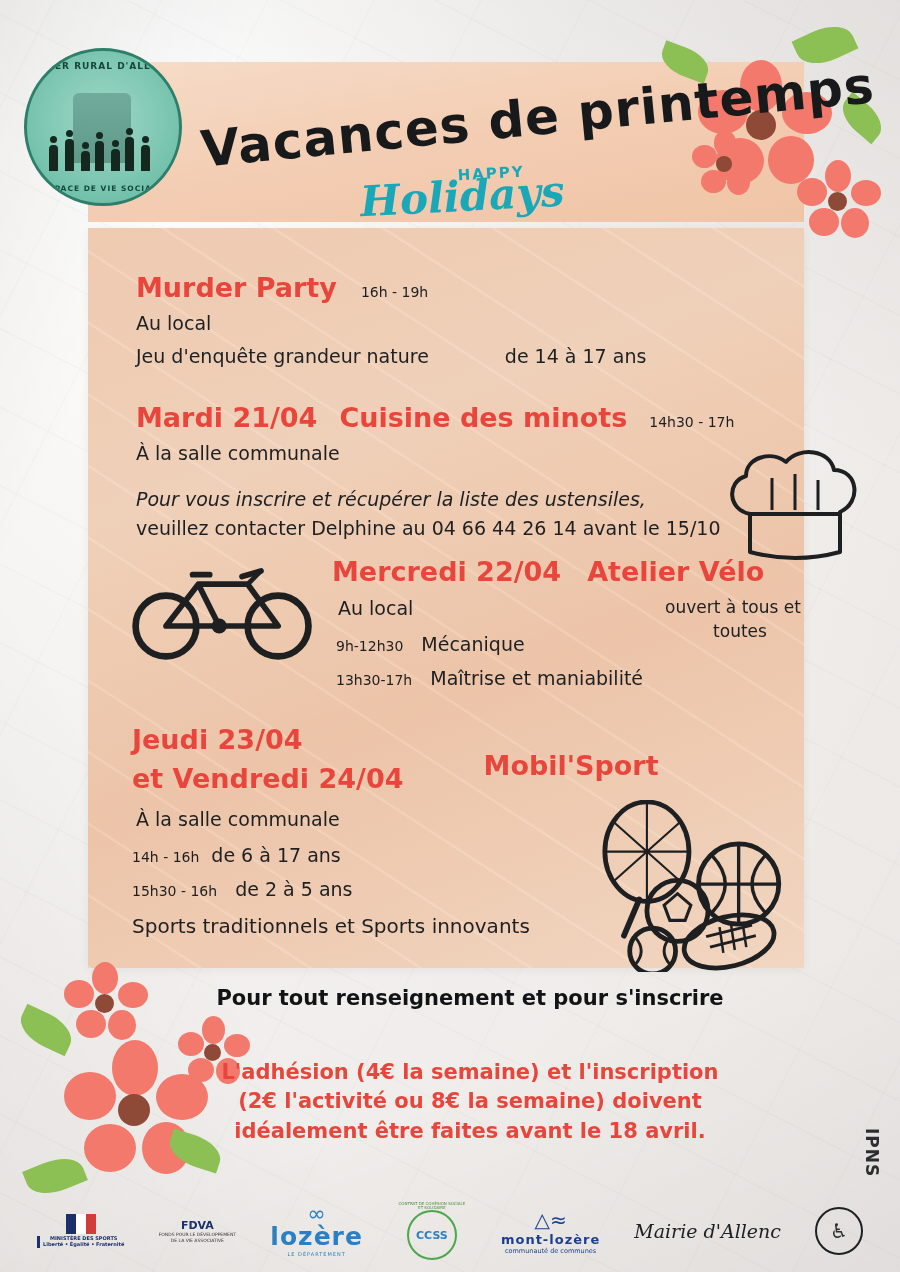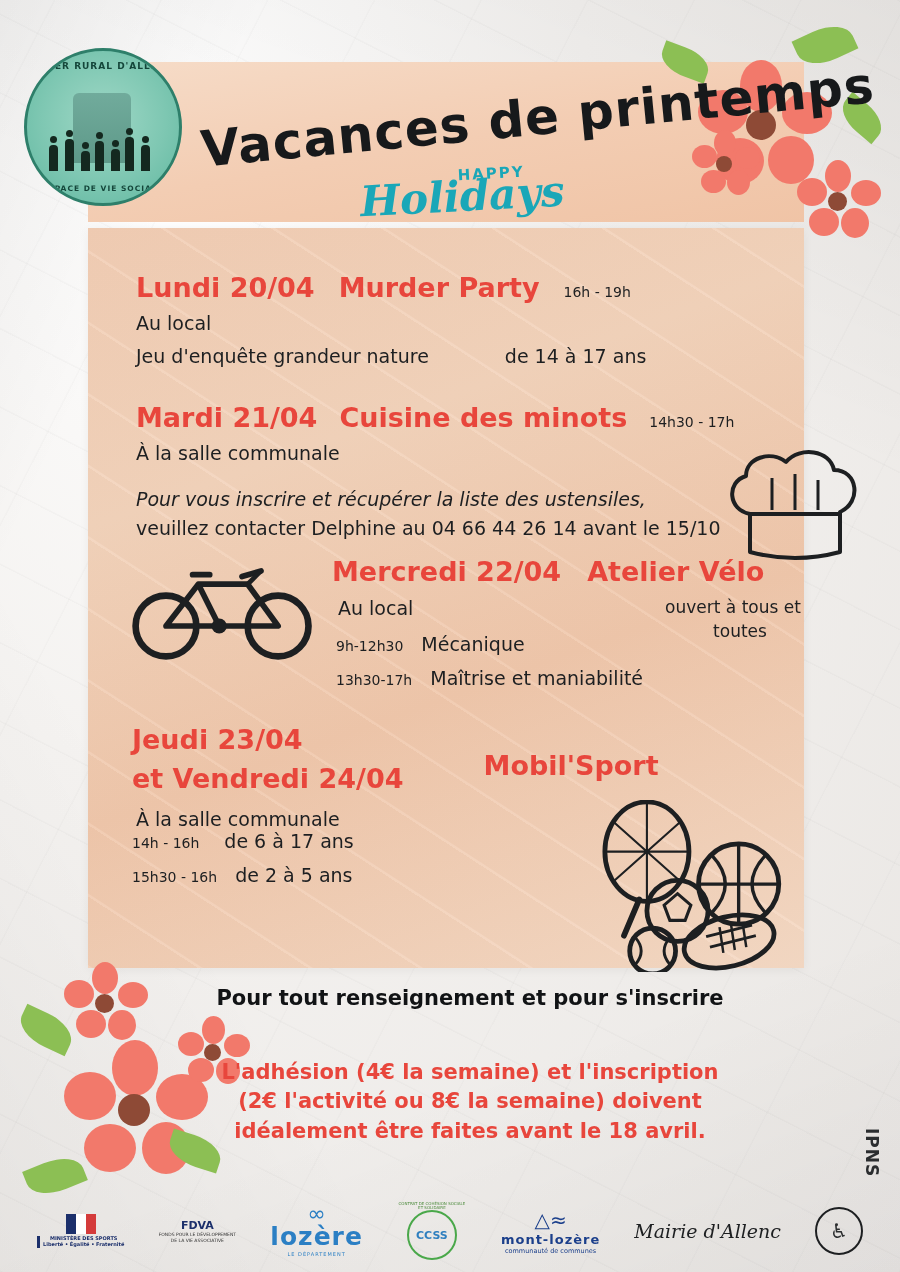--- a/index.html
+++ b/index.html
@@ -444,21 +444,20 @@
   </div>
 
   <div class="title">Vacances de printemps</div>
   <div class="holidays-wrap">
     <div class="happy-label">HAPPY</div>
     <div class="holidays-label">Holidays</div>
   </div>
 
   <div class="entry" style="left:136px; top:272px;">
     <div style="display:flex; align-items:baseline; gap:24px;">
-      <span class="day">Lundi 20/04</span>
       <span class="activity">Murder Party</span>
       <span class="time">16h - 19h</span>
     </div>
     <div class="line" style="margin-top:9px;">Au local</div>
     <div style="display:flex; align-items:baseline; gap:76px; margin-top:11px;">
       <span class="line">Jeu d'enquête grandeur nature</span>
       <span class="line">de 14 à 17 ans</span>
     </div>
   </div>
 
@@ -516,28 +515,29 @@
 
   <div class="entry" style="left:132px; top:724px;">
     <div style="display:flex; align-items:flex-start; gap:80px;">
       <div>
         <div class="day">Jeudi 23/04</div>
         <div class="day" style="margin-top:8px;">et Vendredi 24/04</div>
       </div>
       <div class="activity" style="margin-top:26px;">Mobil'Sport</div>
     </div>
     <div class="line" style="margin-top:14px; margin-left:4px;">À la salle communale</div>
-    <div style="display:flex; align-items:baseline; gap:25px; ">
+    <div style="display:flex; align-items:baseline; gap:12px; margin-top:14px;">
       <span class="time">14h - 16h</span>
       <span class="line">de 6 à 17 ans</span>
     </div>
     <div style="display:flex; align-items:baseline; gap:18px; margin-top:12px;">
       <span class="time">15h30 - 16h</span>
       <span class="line">de 2 à 5 ans</span>
     </div>
+    <div class="line" style="margin-top:14px; font-size:20px;">Sports traditionnels et Sports innovants</div>
   </div>
 
   <svg class="illus" viewBox="0 0 230 180" style="left:578px; top:800px; width:220px; height:172px;">
 
     <ellipse cx="72" cy="54" rx="44" ry="52" fill="none" stroke="#1d1f21" stroke-width="5"></ellipse>
     <path d="M36 22 L108 86 M108 22 L36 86 M72 2 L72 106 M28 54 L116 54" stroke="#1d1f21" stroke-width="2.2" fill="none"></path>
     <path d="M64 104 L48 142" stroke="#1d1f21" stroke-width="6" stroke-linecap="round"></path>
 
     <circle cx="168" cy="88" r="42" fill="none" stroke="#1d1f21" stroke-width="5"></circle>
     <path d="M126 88 L210 88 M168 46 L168 130" stroke="#1d1f21" stroke-width="3.5" fill="none"></path>

